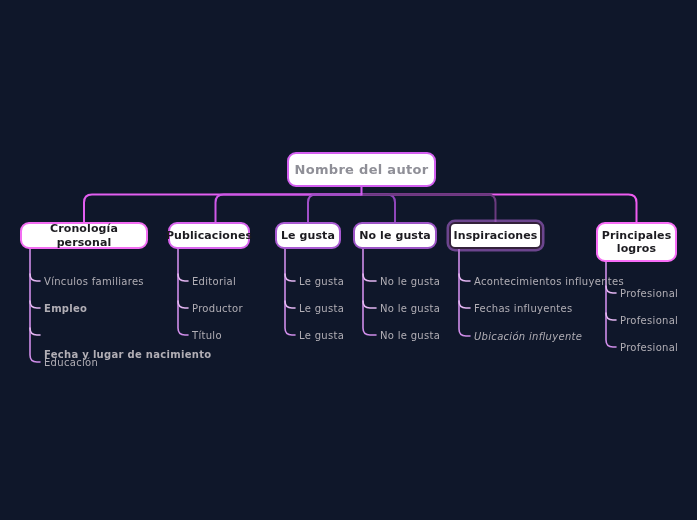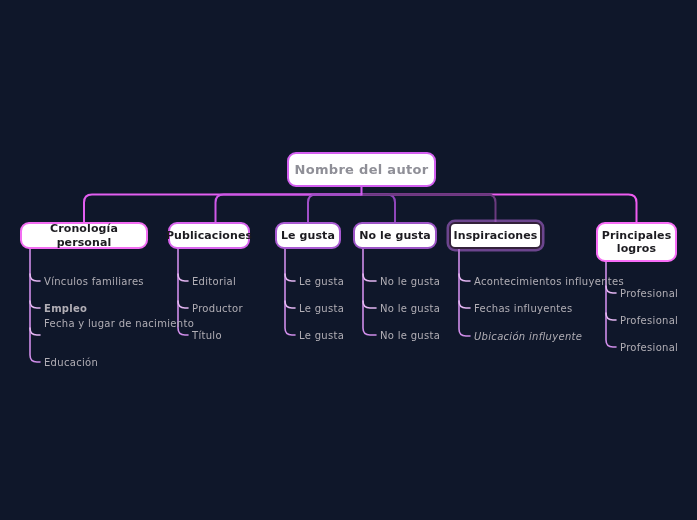--- a/index.html
+++ b/index.html
@@ -109,21 +109,21 @@
   </div>
   <div class="node branch b4 selected" style="border-color: rgb(51, 33, 58);">
     <span>Inspiraciones</span>
   </div>
   <div class="node branch b5" style="border-color: rgb(247, 109, 246);">
     <span>Principales logros</span>
   </div>
 
   <span class="child" style="left:44px;  top:281px;">Vínculos familiares</span>
   <span class="child" style="left:44px;  top:308px;font-weight:bold;">Empleo</span>
-  <span class="child" style="left:44px;  top:323px;">Fecha y lugar de nacimiento</span>
+  <span class="child" style="left:44px;  top:354px;font-weight:bold;">Fecha y lugar de nacimiento</span>
   <span class="child" style="left:44px;  top:362px;">Educación</span>
 
   <span class="child" style="left:192px; top:281px;text-align:right;">Editorial</span>
   <span class="child" style="left:192px; top:308px;">Productor</span>
   <span class="child" style="left:192px; top:335px;">Título</span>
 
   <span class="child" style="left:299px; top:281px;">Le gusta</span>
   <span class="child" style="left:299px; top:308px;">Le gusta</span>
   <span class="child" style="left:299px; top:335px;">Le gusta</span>
 

